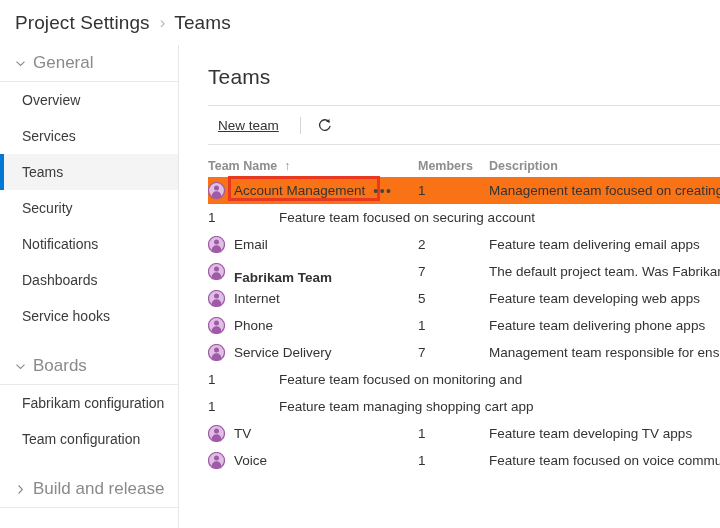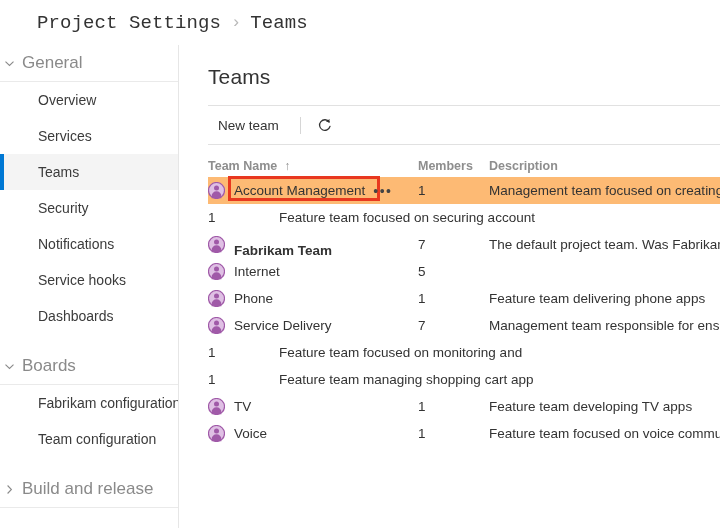--- a/index.html
+++ b/index.html
@@ -24,23 +24,22 @@
 
   
   .breadcrumb {
     position: absolute;
     left: 0;
     top: 0;
     width: 720px;
     height: 45px;
     display: flex;
     align-items: center;
-    padding-left: 37px;
-    box-sizing: border-box;
-    font-family: Liberation Mono, monospace;
+    padding-left: 15px;
+    box-sizing: border-box;
   }
   .crumb {
     font-size: 19px;
     font-weight: 400;
     color: #333333;
     letter-spacing: 0.1px;
     white-space: nowrap;
   }
   .crumb.link { color: #333333; }
   .crumb-sep {
@@ -60,21 +59,21 @@
     background: #ffffff;
     border-right: 1px solid #e6e6e6;
     box-sizing: border-box;
     overflow: hidden;
   }
   .nav-group-head {
     position: relative;
     height: 37px;
     display: flex;
     align-items: center;
-    padding-left: 0;
+    padding-left: 11px;
     border-bottom: 1px solid #eaeaea;
     box-sizing: border-box;
   }
   .nav-group-head .chev {
     width: 18px;
     flex: 0 0 18px;
     font-size: 12px;
     color: #767676;
     display: flex;
     align-items: center;
@@ -86,21 +85,21 @@
     color: #8a8a8a;
     font-weight: 400;
     margin-left: 4px;
     white-space: nowrap;
   }
   .nav-item {
     position: relative;
     height: 36px;
     display: flex;
     align-items: center;
-    padding-left: 38px;
+    padding-left: 22px;
     box-sizing: border-box;
     font-size: 14px;
     color: #3b3b3b;
     white-space: nowrap;
   }
   .nav-item.selected {
     background: #f4f4f4;
   }
   .nav-item.selected::before {
     content: "";
@@ -132,20 +131,21 @@
   }
   .toolbar {
     margin-top: 16px;
     margin-left: 28px;
     height: 40px;
     border-top: 1px solid #e1e1e1;
     border-bottom: 1px solid #e1e1e1;
     display: flex;
     align-items: center;
     box-sizing: border-box;
+    text-decoration: underline;
   }
   .tb-btn {
     font-size: 13.5px;
     color: #333333;
     padding: 0 10px;
     height: 30px;
     display: flex;
     align-items: center;
     white-space: nowrap;
   }
@@ -187,21 +187,21 @@
     line-height: 1;
   }
 
   .trow {
     display: flex;
     align-items: center;
     height: 27px;
     font-size: 13.5px;
     color: #333333;
   }
-  .trow.hover { background: #fdba74; }
+  .trow.hover { background: #f97316; }
   .trow .col-name { display: flex; align-items: center; }
 
   .team-icon {
     width: 17px;
     height: 17px;
     flex: 0 0 17px;
     margin-right: 9px;
     position: relative;
   }
   .team-icon svg { display: block; }
@@ -272,24 +272,24 @@
       <div class="nav-item selected">
         <span>Teams</span>
       </div>
       <div class="nav-item">
         <span>Security</span>
       </div>
       <div class="nav-item">
         <span>Notifications</span>
       </div>
       <div class="nav-item">
+        <span>Dashboards</span>
+      </div>
+      <div class="nav-item">
         <span>Service hooks</span>
-      </div>
-      <div class="nav-item">
-        <span>Dashboards</span>
       </div>
       <div class="nav-spacer"></div>
       <div class="nav-group-head">
         <span class="chev">
           <svg width="11" height="11" viewBox="0 0 11 11">
             <path d="M1.5 3.6 L5.5 7.4 L9.5 3.6" fill="none" stroke="#8a8a8a" stroke-width="1.1"></path>
           </svg>
         </span>
         <span class="nav-group-title">Boards</span>
       </div>
@@ -359,40 +359,57 @@
           <div class="trow">
             <div class="col-name">
               <span class="team-icon">
                 <svg width="17" height="17" viewBox="0 0 17 17">
                   <circle cx="8.5" cy="8.5" r="8" fill="#dfc0e4" stroke="#a05aa8" stroke-width="1.2"></circle>
                   <circle cx="8.5" cy="6.1" r="2.5" fill="#a05aa8"></circle>
                   <path d="M3.6 16.2 v-2.0 a4.9 4.9 0 0 1 9.8 0 v2.0 z" fill="#a05aa8"></path>
                 </svg>
               </span>
               <span class="name-wrap">
+                <span class="team-name">Email</span>
+              </span>
+            </div>
+            <div class="col-mem cell-mem">2</div>
+            <div class="col-desc cell-desc">Feature team delivering email apps</div>
+          </div>
+          <div class="trow">
+            <div class="col-name">
+              <span class="team-icon">
+                <svg width="17" height="17" viewBox="0 0 17 17">
+                  <circle cx="8.5" cy="8.5" r="8" fill="#dfc0e4" stroke="#a05aa8" stroke-width="1.2"></circle>
+                  <circle cx="8.5" cy="6.1" r="2.5" fill="#a05aa8"></circle>
+                  <path d="M3.6 16.2 v-2.0 a4.9 4.9 0 0 1 9.8 0 v2.0 z" fill="#a05aa8"></path>
+                </svg>
+              </span>
+              <span class="name-wrap">
                 <span class="team-name bold">Fabrikam Team</span>
               </span>
             </div>
             <div class="col-mem cell-mem">7</div>
             <div class="col-desc cell-desc">The default project team. Was Fabrikam Fi</div>
           </div>
           <div class="trow">
             <div class="col-name">
               <span class="team-icon">
                 <svg width="17" height="17" viewBox="0 0 17 17">
                   <circle cx="8.5" cy="8.5" r="8" fill="#dfc0e4" stroke="#a05aa8" stroke-width="1.2"></circle>
                   <circle cx="8.5" cy="6.1" r="2.5" fill="#a05aa8"></circle>
                   <path d="M3.6 16.2 v-2.0 a4.9 4.9 0 0 1 9.8 0 v2.0 z" fill="#a05aa8"></path>
                 </svg>
               </span>
               <span class="name-wrap">
                 <span class="team-name">Internet</span>
               </span>
             </div>
             <div class="col-mem cell-mem">5</div>
+            <div class="col-desc cell-desc">Feature team developing web apps</div>
           </div>
           <div class="trow">
             <div class="col-name">
               <span class="team-icon">
                 <svg width="17" height="17" viewBox="0 0 17 17">
                   <circle cx="8.5" cy="8.5" r="8" fill="#dfc0e4" stroke="#a05aa8" stroke-width="1.2"></circle>
                   <circle cx="8.5" cy="6.1" r="2.5" fill="#a05aa8"></circle>
                   <path d="M3.6 16.2 v-2.0 a4.9 4.9 0 0 1 9.8 0 v2.0 z" fill="#a05aa8"></path>
                 </svg>
               </span>

